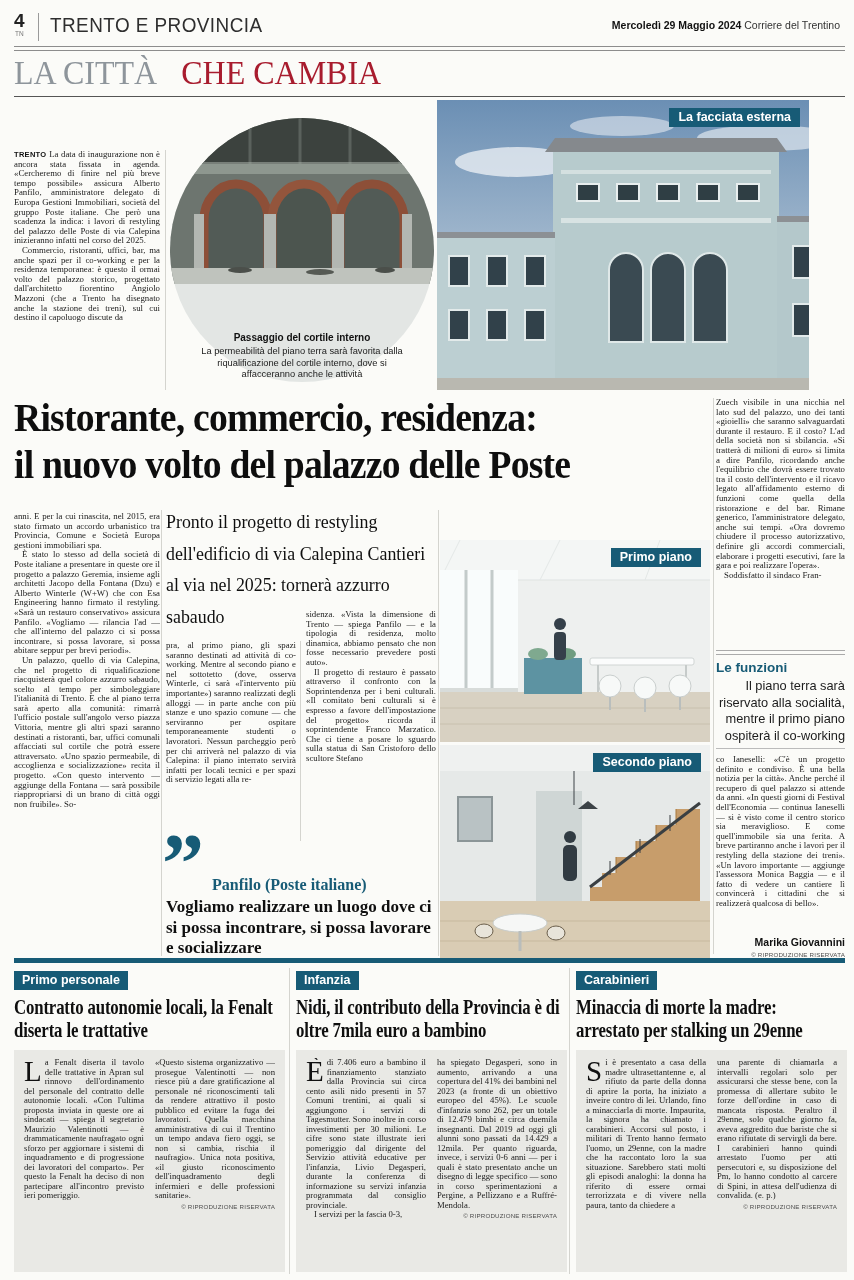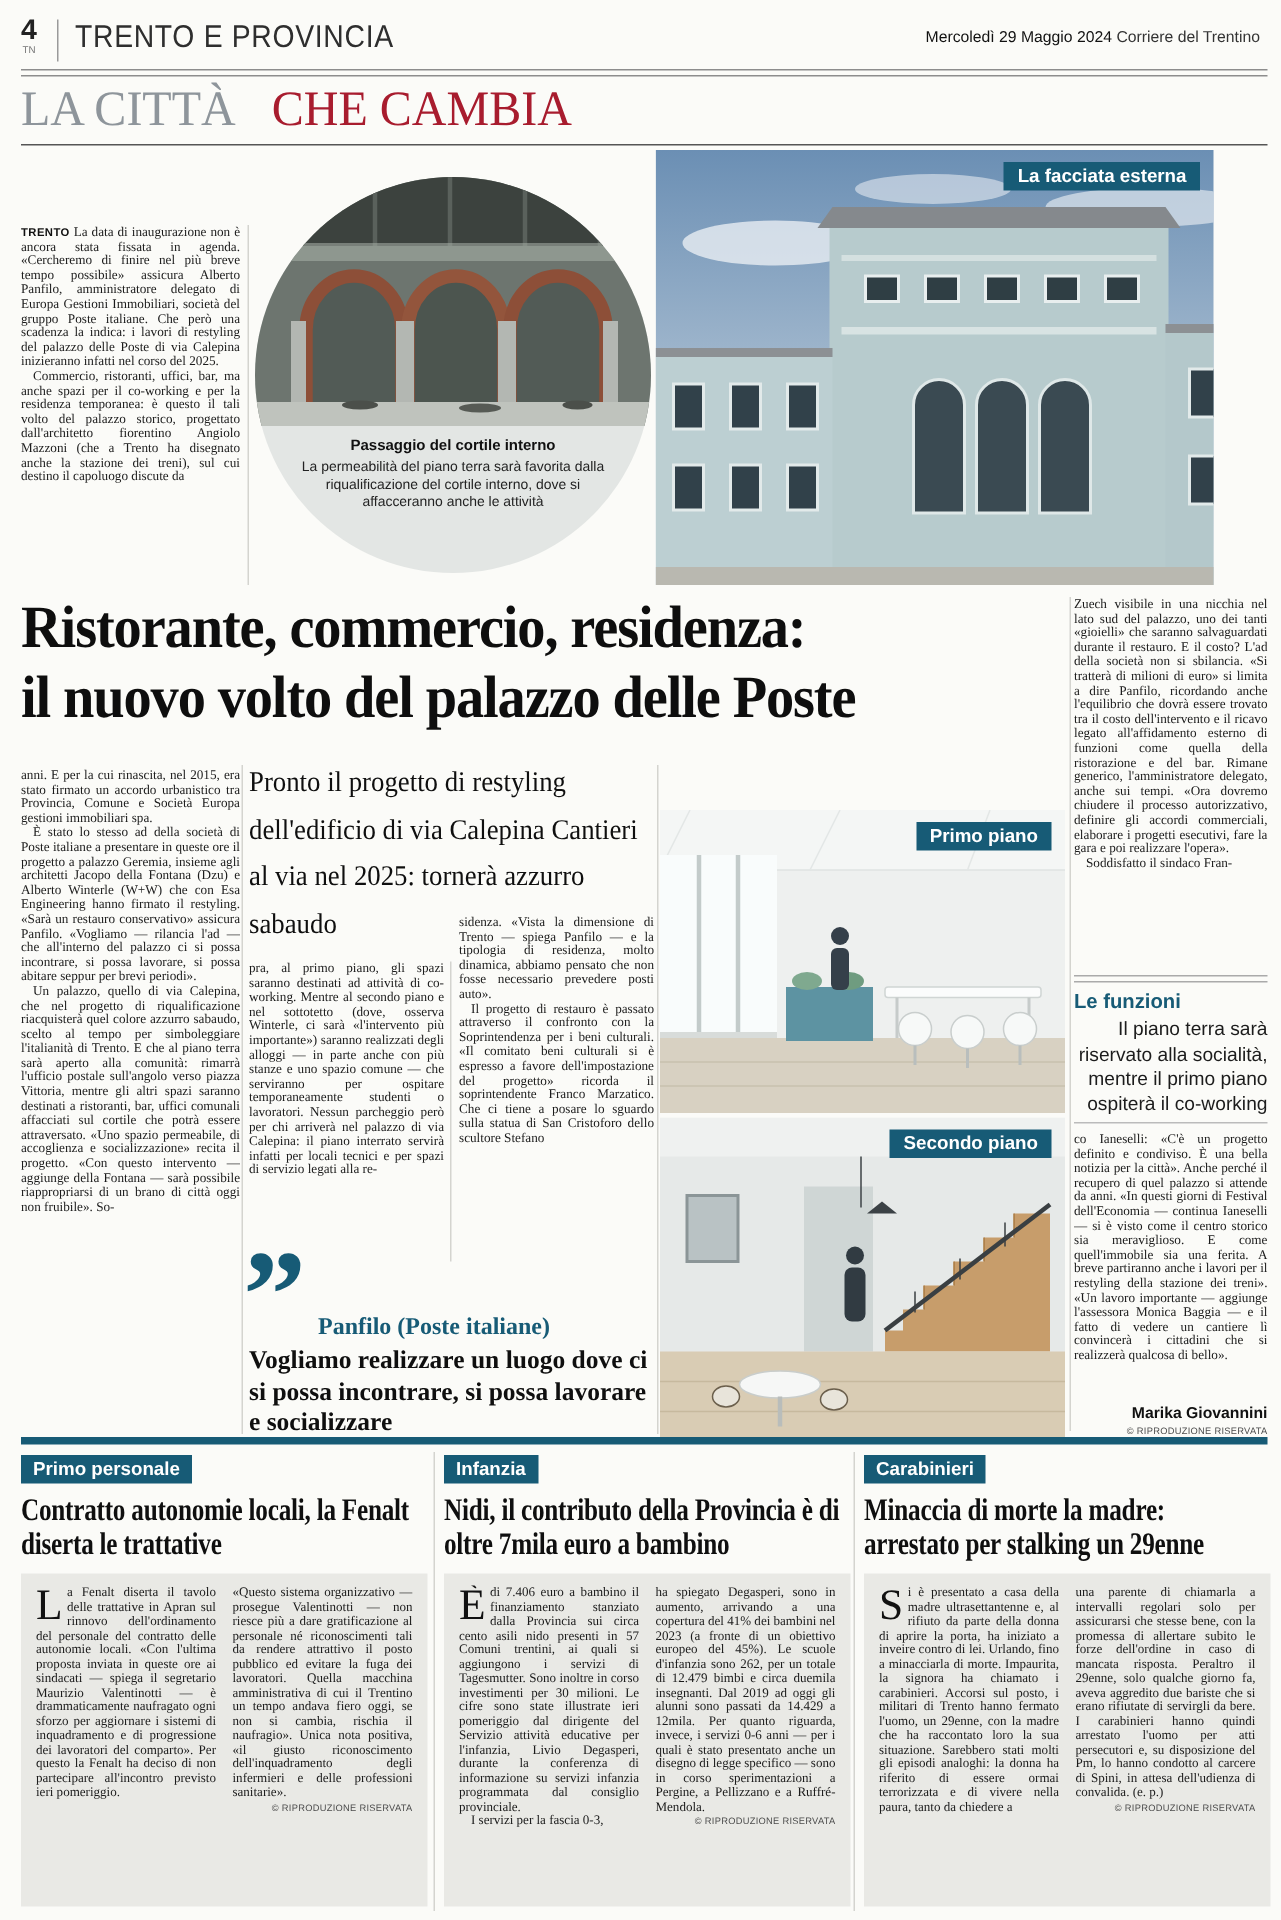--- a/index.html
+++ b/index.html
@@ -5,21 +5,21 @@
   html,body{margin:0;padding:0;background:#e8e8e8;}
   .page{position:relative;width:854px;height:1280px;background:#fbfbf8;margin:0 auto;overflow:hidden;
         font-family:"Liberation Serif",serif;color:#1c1c1c;}
   
   .pagenum{position:absolute;left:14px;top:11px;font:700 19px/19px "Liberation Sans",sans-serif;color:#222;text-align:center;}
   .pagenum .ed{display:block;font:400 6.5px/7px "Liberation Sans",sans-serif;color:#777;}
   .hdr-sep{position:absolute;left:38px;top:13px;width:1px;height:28px;background:#9a9a9a;}
   .section-title{position:absolute;left:50px;top:13px;font:400 21px/24px "Liberation Sans",sans-serif;color:#2e2e2e;
                  transform:scaleX(.9);transform-origin:0 0;letter-spacing:.5px;}
   .dateline-top{position:absolute;right:14px;top:19px;font:400 10.5px/12px "Liberation Sans",sans-serif;color:#333;}
-  .dateline-top b{font-weight:400;color:#111;}
+  .dateline-top b{font-weight:700;color:#111;}
   .rule-double{position:absolute;left:14px;right:9px;top:46px;height:3px;border-top:1px solid #8d8d8d;border-bottom:1px solid #8d8d8d;}
   .banner{position:absolute;left:14px;top:54px;font:400 33px/38px "Liberation Serif",serif;transform:scaleX(.97);transform-origin:0 0;white-space:nowrap;}
   .banner .b-gray{color:#8e959b;}
   .banner .b-red{color:#a81c2e;}
   .rule-banner{position:absolute;left:14px;right:9px;top:96px;height:1px;background:#555;}
   
   .news{position:absolute;font:400 8.8px/9.6px "Liberation Serif",serif;text-align:justify;color:#1b1b1b;overflow:hidden;}
   .news p{margin:0;}
   .news p + p{text-indent:8px;}
   .city-kicker{font:700 7.5px "Liberation Sans",sans-serif;letter-spacing:.3px;color:#111;}
@@ -41,21 +41,21 @@
   .funzioni-title{font:700 13.5px/16px "Liberation Sans",sans-serif;color:#175b76;margin-bottom:2px;}
   .funzioni-text{font:400 12.8px/16.5px "Liberation Sans",sans-serif;color:#1c1c1c;text-align:right;}
   .byline{font:700 10.5px/13px "Liberation Sans",sans-serif;color:#111;text-align:right;margin-top:3px;}
   .copyright{font:400 6.2px/8px "Liberation Sans",sans-serif;color:#4d4d4d;text-align:right;letter-spacing:.2px;margin-top:2px;}
   
   .img-box{position:absolute;overflow:hidden;}
   .img-label{position:absolute;top:8px;right:9px;background:#175b76;color:#fff;
              font:700 12.5px/19px "Liberation Sans",sans-serif;padding:0 9px;}
   .circle-photo{position:absolute;left:170px;top:118px;width:264px;height:264px;border-radius:50%;overflow:hidden;}
   .circle-caption{position:absolute;left:192px;top:292px;width:220px;text-align:center;}
-  .circle-caption .ct{font:700 10px/12px "Liberation Sans",sans-serif;color:#111;margin-bottom:2px;}
+  .circle-caption .ct{font:700 10px/12px "Liberation Sans",sans-serif;color:#111;margin-bottom:2px;margin-top:40px;}
   .circle-caption .cc{font:400 9.3px/11.5px "Liberation Sans",sans-serif;color:#222;text-align:center;}
   
   .teal-bar{position:absolute;left:14px;top:958px;width:831px;height:5px;background:#175b76;}
   .b-art{position:absolute;top:970px;width:271px;}
   .kicker-chip{display:inline-block;background:#175b76;color:#fff;font:700 12.5px/19px "Liberation Sans",sans-serif;padding:0 8px;}
   .bottom-headline{margin-top:6px;width:332px;transform:scaleX(.8);transform-origin:0 0;
                    font:700 21px/23px "Liberation Serif",serif;letter-spacing:-.2px;color:#0f0f0f;}
   .b-body{margin-top:8px;background:#e9e9e5;padding:8px 10px;height:206px;display:flex;gap:11px;}
   .b-col{flex:1;position:relative;font:400 8.7px/9.5px "Liberation Serif",serif;text-align:justify;color:#1b1b1b;overflow:hidden;}
   .b-col p{margin:0;}
@@ -81,21 +81,21 @@
   <div class="banner">
     <span class="b-gray">LA CITTÀ</span>
     <span>&nbsp;</span>
     <span class="b-red">CHE CAMBIA</span>
   </div>
   <div class="rule-banner"></div>
 
   <div class="news" style="left:14px;top:150px;width:146px;height:246px;">
     <p><span class="city-kicker">TRENTO</span>
        <span>La data di inaugurazione non è ancora stata fissata in agenda. «Cercheremo di finire nel più breve tempo possibile» assicura Alberto Panfilo, amministratore delegato di Europa Gestioni Immobiliari, società del gruppo Poste italiane. Che però una scadenza la indica: i lavori di restyling del palazzo delle Poste di via Calepina inizieranno infatti nel corso del 2025.</span></p>
-    <p>Commercio, ristoranti, uffici, bar, ma anche spazi per il co-working e per la residenza temporanea: è questo il tali volto del palazzo storico, progettato dall'architetto fiorentino Angiolo Mazzoni (che a Trento ha disegnato anche la stazione dei treni), sul cui destino il capoluogo discute da</p>
+    <p>Commercio, ristoranti, uffici, bar, ma anche spazi per il co-working e per la residenza temporanea: è questo il ormai volto del palazzo storico, progettato dall'architetto fiorentino Angiolo Mazzoni (che a Trento ha disegnato anche la stazione dei treni), sul cui destino il capoluogo discute da</p>
   </div>
   <div class="vsep" style="left:165px;top:150px;height:240px;"></div>
 
   <div class="circle-photo">
     <svg width="264" height="264" viewBox="0 0 264 264">
       <rect width="264" height="264" fill="#e3e6e4"></rect>
       <rect width="264" height="166" fill="#6d756f"></rect>
       <rect width="264" height="46" fill="#3c423e"></rect>
       <line x1="30" y1="0" x2="30" y2="46" stroke="#5a615c" stroke-width="3"></line>
       <line x1="80" y1="0" x2="80" y2="46" stroke="#5a615c" stroke-width="3"></line>

